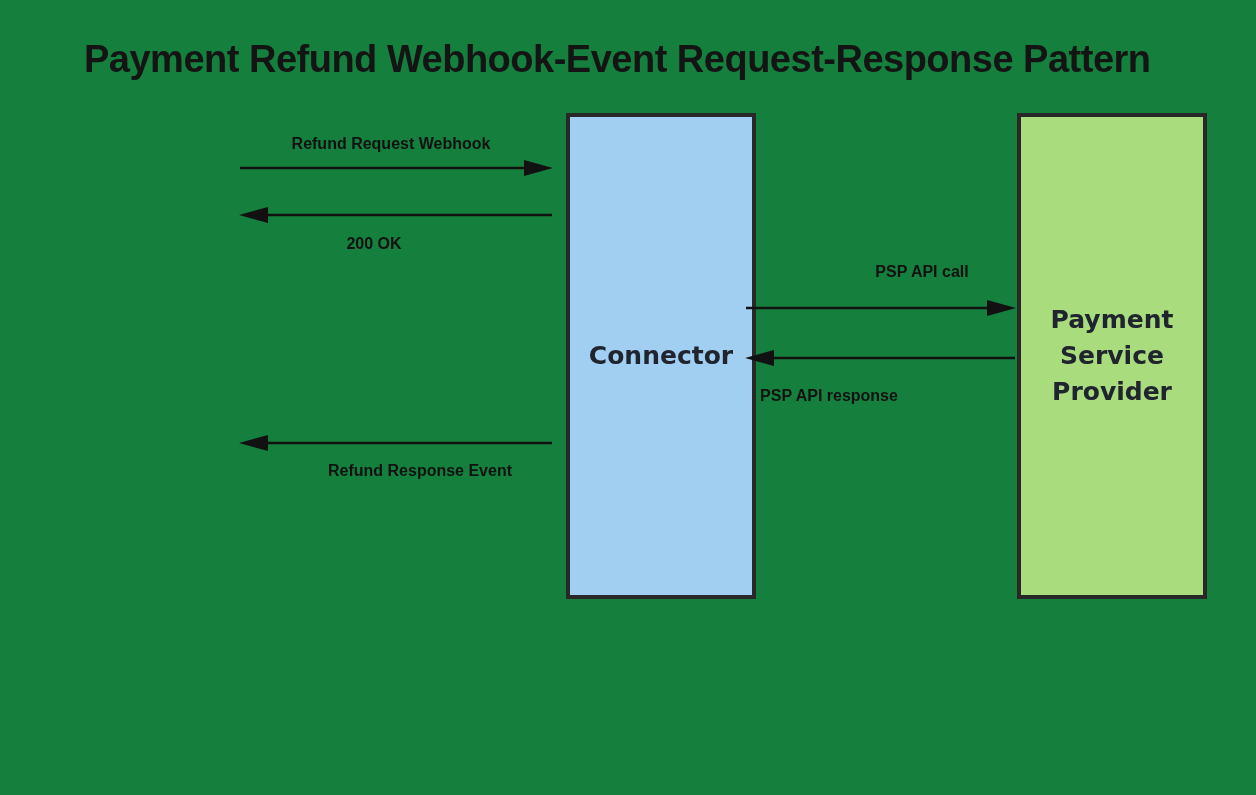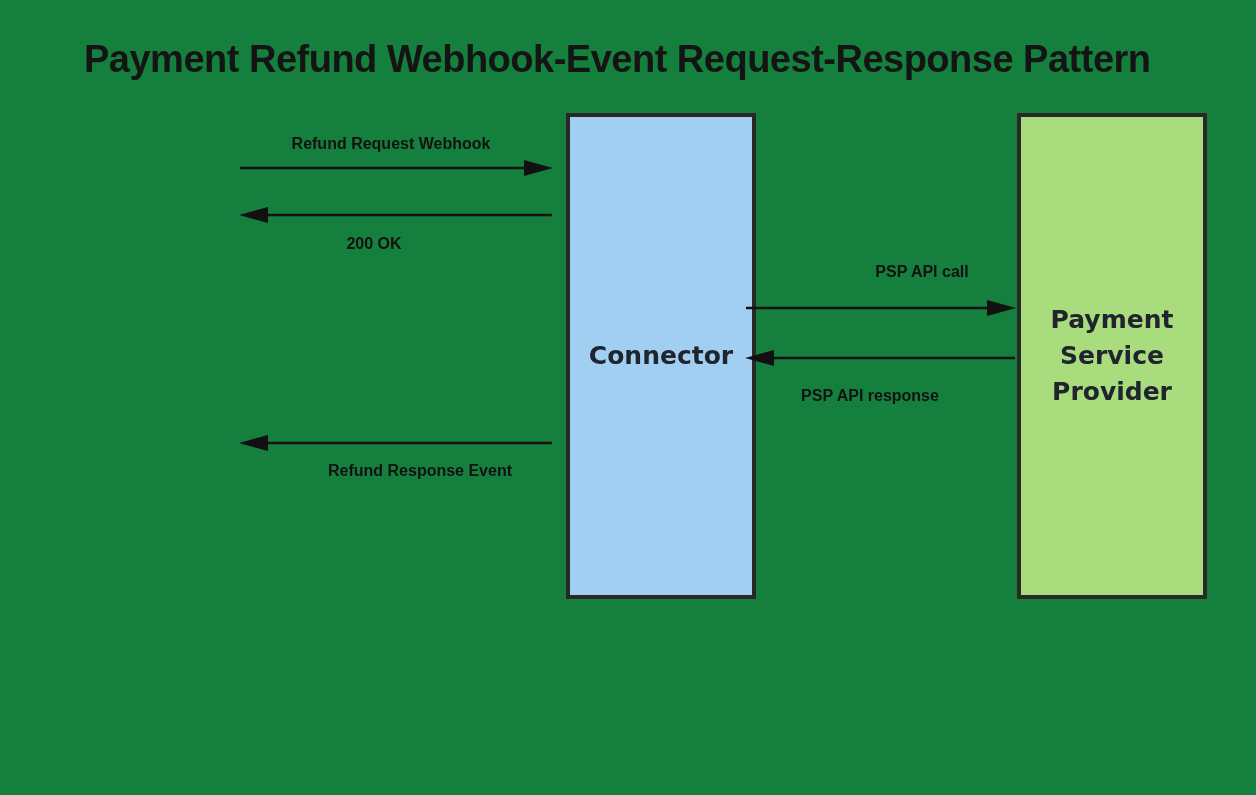--- a/index.html
+++ b/index.html
@@ -62,21 +62,21 @@
     transform: translateX(-50%);
     font-family: "Liberation Sans", sans-serif;
     font-weight: bold;
     font-size: 16px;
     color: #111111;
     white-space: nowrap;
   }
   .msg-1 { left: 391px; top: 135px; }
   .msg-2 { left: 374px; top: 235px; }
   .msg-3 { left: 922px; top: 263px; }
-  .msg-4 { left: 870px; top: 387px; }
+  .msg-4 { left: 829px; top: 387px; }
   .msg-5 { left: 420px; top: 462px; }
 </style>
 </head>
 <body>
 
 <div class="canvas">
 
   <div class="diagram-title">Payment Refund Webhook-Event Request-Response Pattern</div>
 
 

